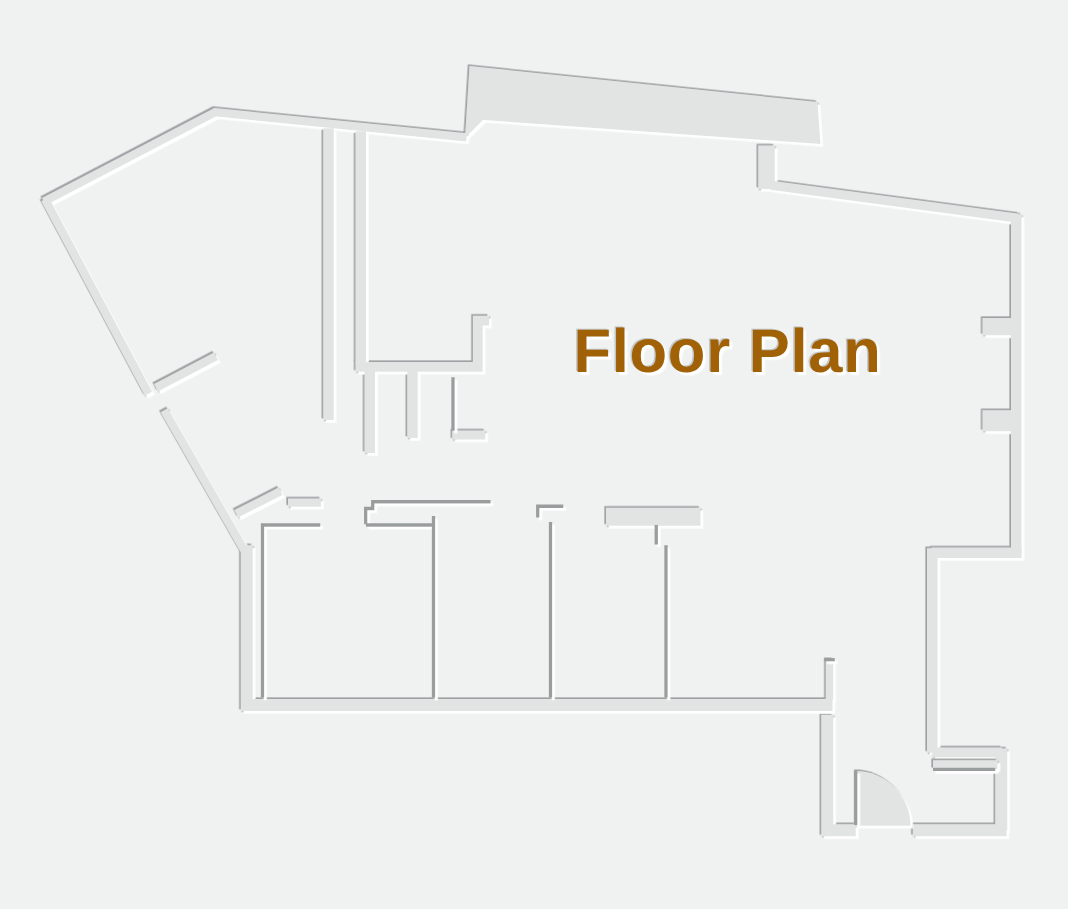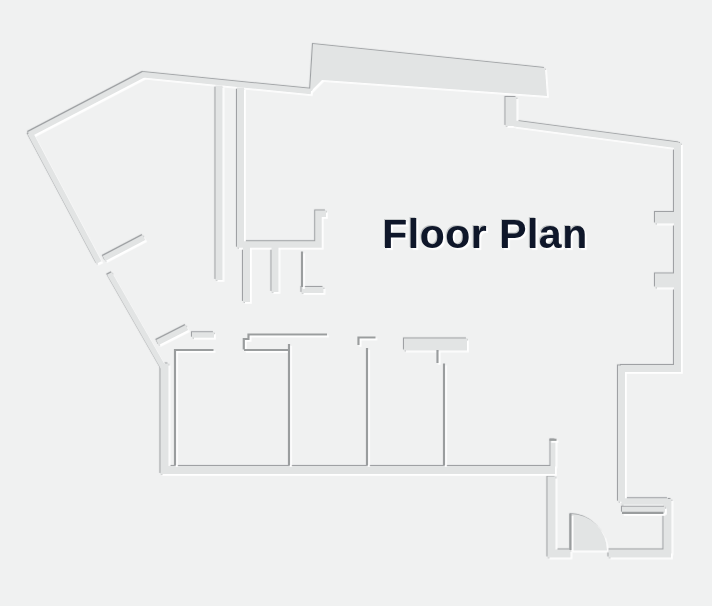--- a/index.html
+++ b/index.html
@@ -25,21 +25,21 @@
   #plan-label {
     position: absolute;
     left: 340px;
     top: 214px;
     width: 290px;
     text-align: center;
     font-size: 41px;
     font-weight: bold;
     letter-spacing: 0.5px;
     line-height: 1;
-    color: #0f172a;
+    color: #a16207;
     text-shadow: -1px -1px 0 #c3c6c7, 2px 2px 1px #ffffff;
     user-select: none;
     white-space: nowrap;
   }
   .wall-band { fill: none; stroke-linecap: butt; stroke-linejoin: miter; }
   .wall-solid { stroke: none; }
   .wall-thin { fill: none; stroke-linecap: butt; stroke-linejoin: miter; }
 </style>
 </head>
 <body>

